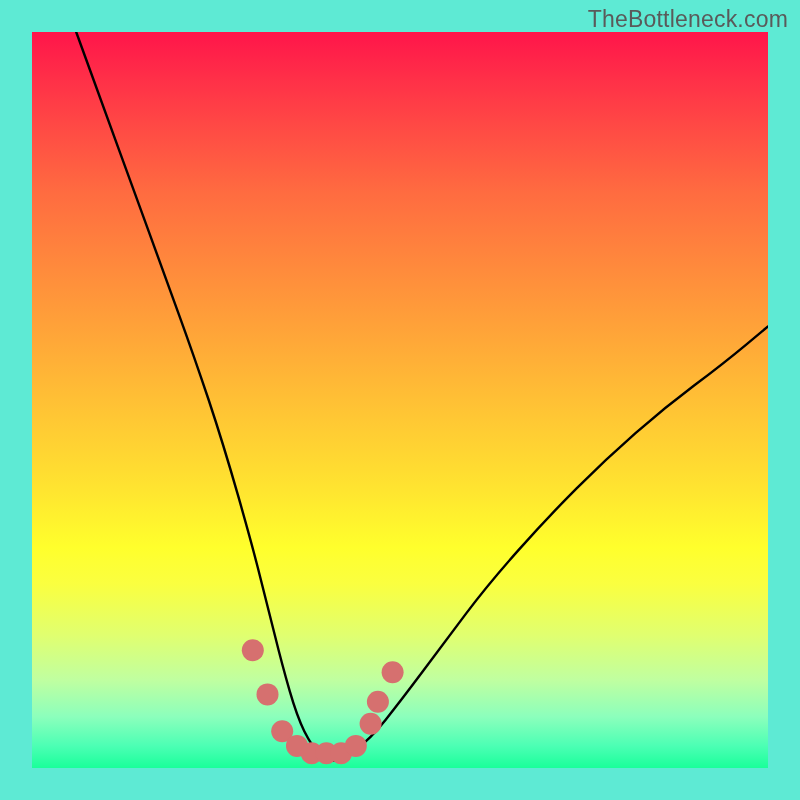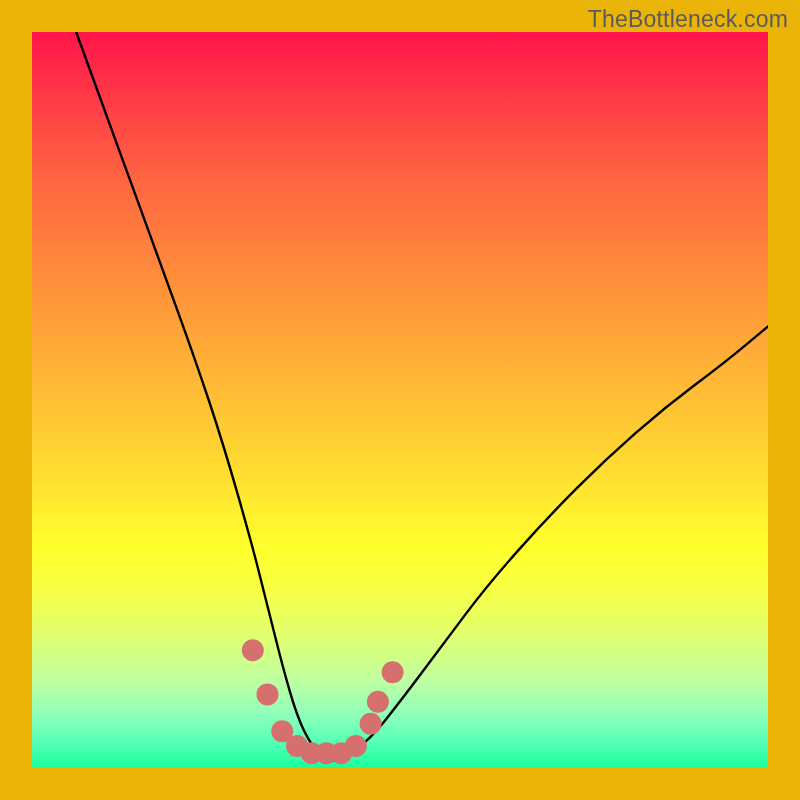--- a/index.html
+++ b/index.html
@@ -10,21 +10,21 @@
     overflow: hidden;
     background: #000;
     font-family: Arial, Helvetica, sans-serif;
   }
   .frame {
     position: absolute;
     top: 0;
     left: 0;
     width: 800px;
     height: 800px;
-    background: #eab308;
+    background: #5eead4;
   }
   .plot {
     position: absolute;
     top: 32px;
     left: 32px;
     width: 736px;
     height: 736px;
     background: linear-gradient(
       to bottom,
       #ff154a 0%,

